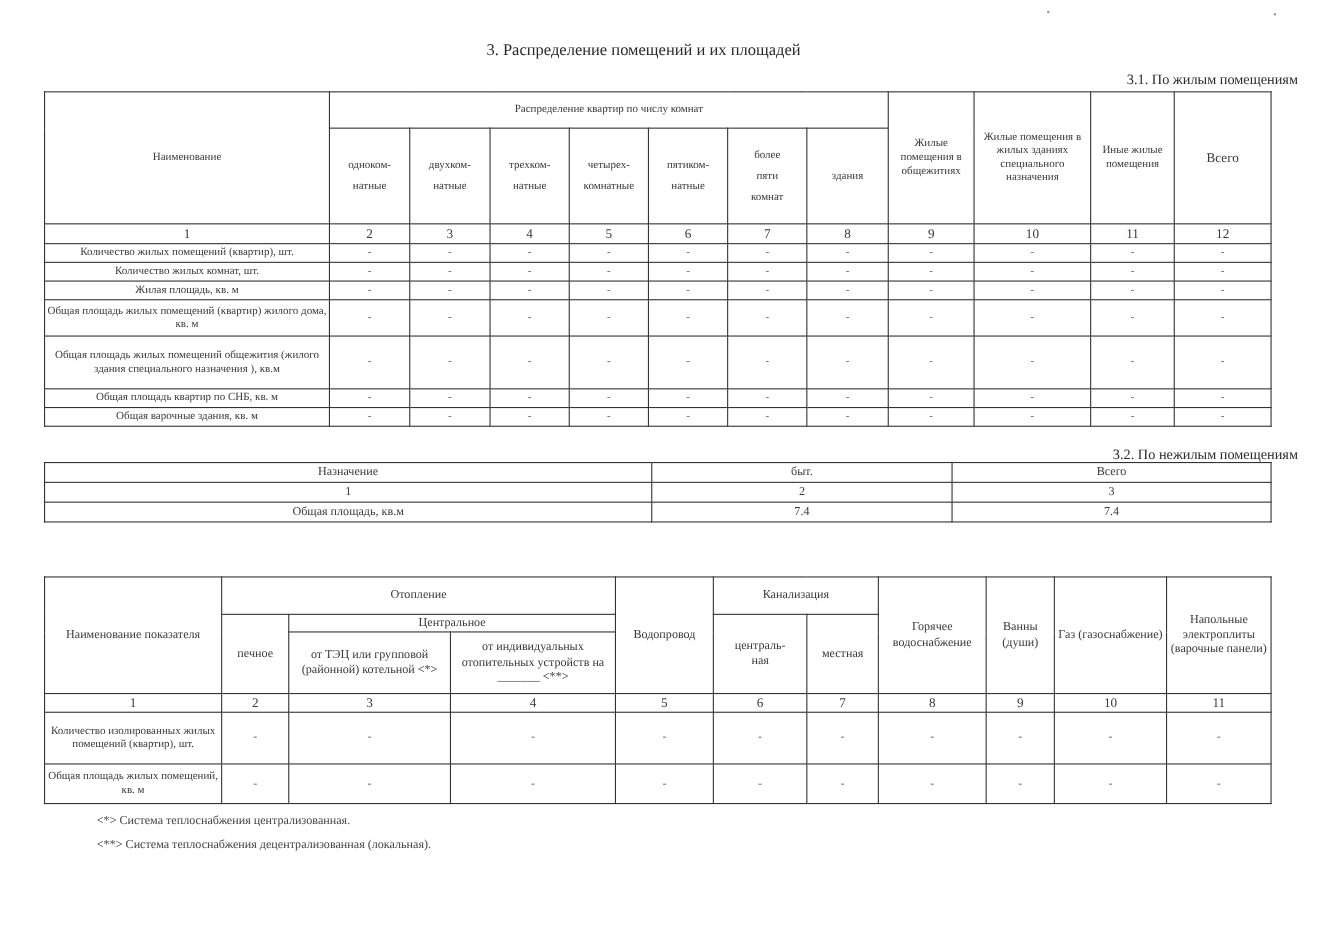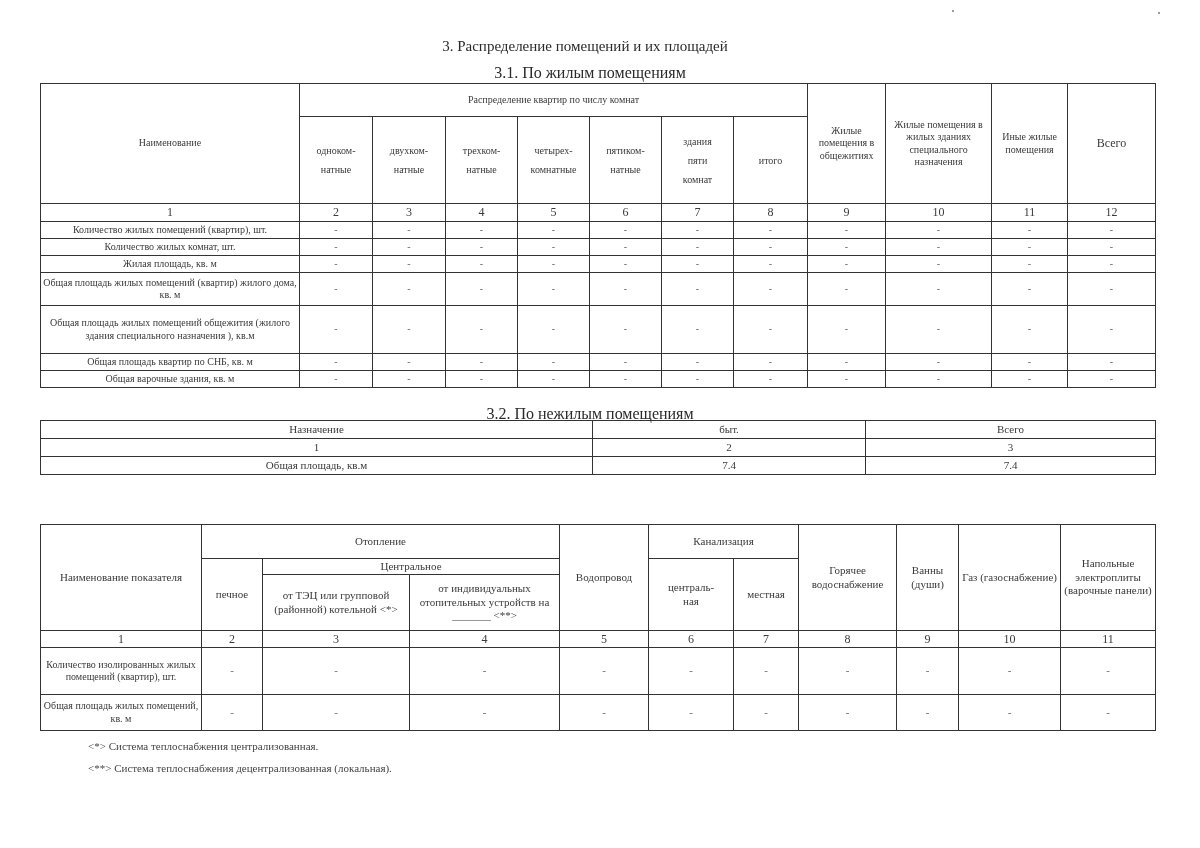--- a/index.html
+++ b/index.html
@@ -2,21 +2,21 @@
 <html><head>
 <meta charset="utf-8">
 <style>
   html, body { margin: 0; padding: 0; background: #ffffff; }
   body {
     width: 1200px; height: 848px; position: relative; overflow: hidden;
     font-family: "Liberation Serif", "DejaVu Serif", serif; color: #2a2a2a;
   }
   .page { position: absolute; left: 0; top: 0; width: 1200px; height: 848px; }
   .h-main { position: absolute; top: 38px; left: 0; width: 1170px; text-align: center; font-size: 15px; }
-  .h-sub { position: absolute; left: 0; width: 1180px; text-align: center; font-size: 16px; }
+  .h-sub { position: absolute; left: 0; width: 1180px; text-align: right; font-size: 13px; }
   table { border-collapse: collapse; position: absolute; table-layout: fixed; }
   td, th {
     border: 1px solid #333; font-weight: normal; text-align: center; vertical-align: middle;
     padding: 0 2px; line-height: 1.25; color: #3a3a3a;
   }
   .t1 { left: 40px; top: 83px; width: 1115px; font-size: 10px; }
   .t1 .num td { font-size: 12px; height: 17px; }
   .t2 { left: 40px; top: 420px; width: 1115px; font-size: 11px; }
   .t3 { left: 40px; top: 524px; width: 1115px; font-size: 11px; }
   .foot { position: absolute; left: 88px; font-size: 11px; color: #444; }
@@ -60,24 +60,24 @@
           <td style="white-space: pre-line; line-height: 1.9;">одноком-
 натные</td>
           <td style="white-space: pre-line; line-height: 1.9;">двухком-
 натные</td>
           <td style="white-space: pre-line; line-height: 1.9;">трехком-
 натные</td>
           <td style="white-space: pre-line; line-height: 1.9;">четырех-
 комнатные</td>
           <td style="white-space: pre-line; line-height: 1.9;">пятиком-
 натные</td>
-          <td style="white-space: pre-line; line-height: 1.9;">здания
+          <td style="white-space: pre-line; line-height: 1.9;">более
 пяти
 комнат</td>
-          <td style="white-space: pre-line; line-height: 1.9;">итого</td>
+          <td style="white-space: pre-line; line-height: 1.9;">здания</td>
         </tr>
     <tr class="num" id="t1-nums">
           <td>1</td>
           <td>2</td>
           <td>3</td>
           <td>4</td>
           <td>5</td>
           <td>6</td>
           <td>7</td>
           <td>8</td>

